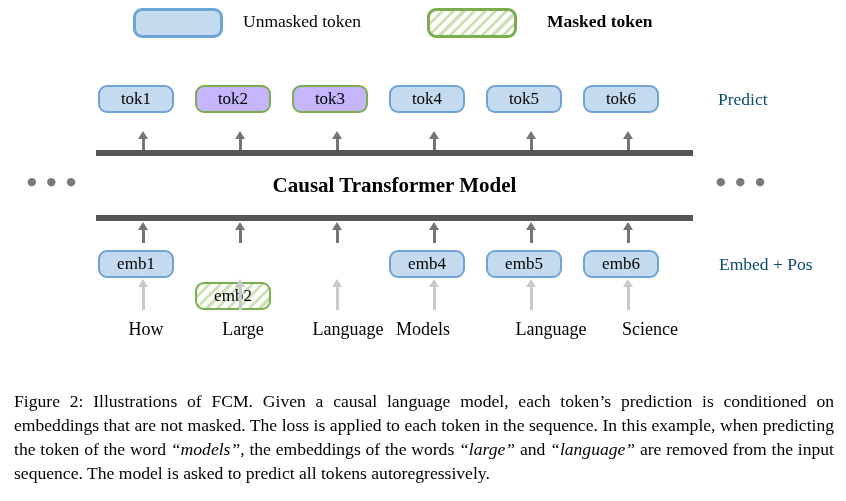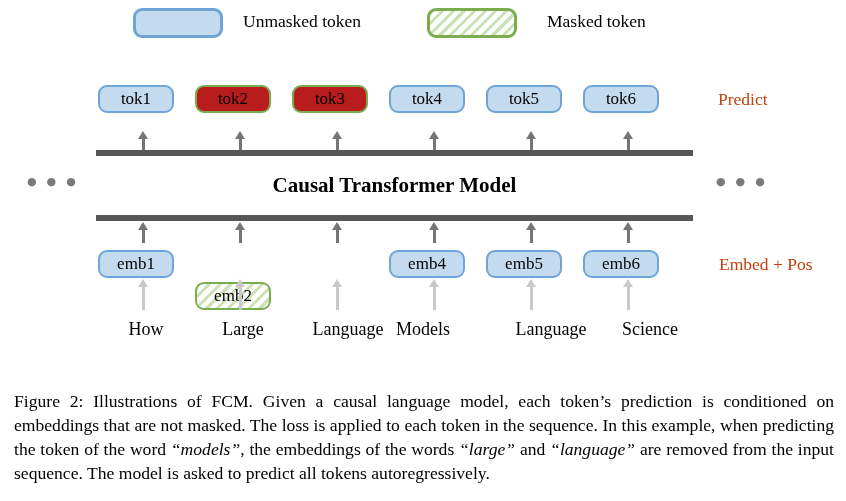--- a/index.html
+++ b/index.html
@@ -7,41 +7,41 @@
         font-family:"Liberation Serif", serif;color:#000;overflow:hidden;}
 
   
   .legend-box{position:absolute;top:8px;width:90px;height:30px;border-radius:9px;box-sizing:border-box;}
   .legend-label{position:absolute;top:11px;font-size:17.5px;}
 
   
   .box{position:absolute;width:76px;height:28px;border-radius:9px;box-sizing:border-box;
        display:flex;align-items:center;justify-content:center;font-size:17px;}
   .box.blue{border:2.5px solid #6ea4d8;background:#c4daee;}
-  .box.green{border:2.5px solid #79ad4e;background:#b91c1c;}
+  .box.green{border:2.5px solid #79ad4e;background:#c4b5fd;}
   .box.hatch{border:2.5px solid #79ad4e;
        background:repeating-linear-gradient(135deg,#cde3b7 0 3px,#fdfdfb 3px 7.5px);margin-top:32px;}
   .tok{top:85px;} .emb{top:250px;}
   .x1{left:98px}.x2{left:195px}.x3{left:292px}.x4{left:389px}.x5{left:486px}.x6{left:583px}
 
   
   .bar{position:absolute;left:96px;width:597px;height:6px;background:#565656;}
   .bar-top{top:150px;} .bar-bottom{top:215px;}
 
   
   .model-title{position:absolute;left:96px;top:173px;width:597px;text-align:center;
        font-weight:bold;font-size:21px;}
 
   
   .dots{position:absolute;top:175px;color:#7a7a7a;font-size:11px;letter-spacing:10px;
        font-family:"DejaVu Sans",sans-serif;}
   .dots-left{left:27px;} .dots-right{left:716px;}
 
   
-  .side-label{position:absolute;color:#c2410c;font-size:17.5px;}
+  .side-label{position:absolute;color:#0c4a6e;font-size:17.5px;}
   .predict-label{left:718px;top:89px;} .embed-label{left:719px;top:254px;}
 
   
   .arrow{position:absolute;width:10px;}
   .arrow .head{width:0;height:0;border-left:5px solid transparent;border-right:5px solid transparent;}
   .arrow .stem{width:3px;margin:0 auto;}
   .arrow.dark .head{border-bottom:8px solid #757575;}
   .arrow.dark .stem{background:#757575;}
   .arrow.light .head{border-bottom:8px solid #c9c9c9;}
   .arrow.light .stem{background:#c9c9c9;}
@@ -60,21 +60,21 @@
   .caption i{font-style:italic;}
 </style>
 </head>
 <body>
 
 <div class="page">
 
   <div class="legend-box" style="left:133px;border:3px solid #6ea4d8;background:#c4daee;"></div>
   <span class="legend-label" style="left:243px;">Unmasked token</span>
   <div class="legend-box" style="left:427px;border:3px solid #79ad4e;background:repeating-linear-gradient(135deg,#cde3b7 0 3px,#fdfdfb 3px 7.5px);"></div>
-  <span class="legend-label" style="left:547px;">Masked token</span>
+  <span class="legend-label" style="left:547px;font-weight:bold;">Masked token</span>
 
   <div class="box tok blue  x1">
       <span>tok1</span>
     </div>
   <div class="box tok green x2">
       <span>tok2</span>
     </div>
   <div class="box tok green x3">
       <span>tok3</span>
     </div>

